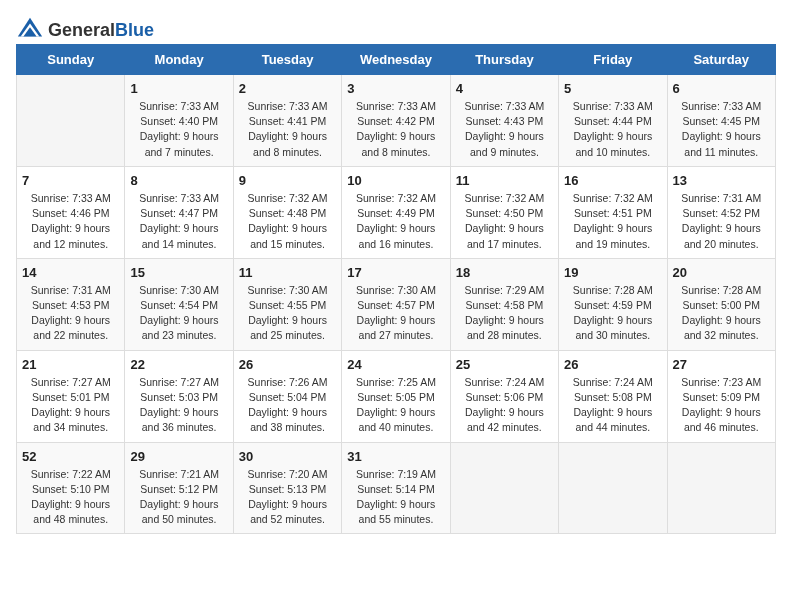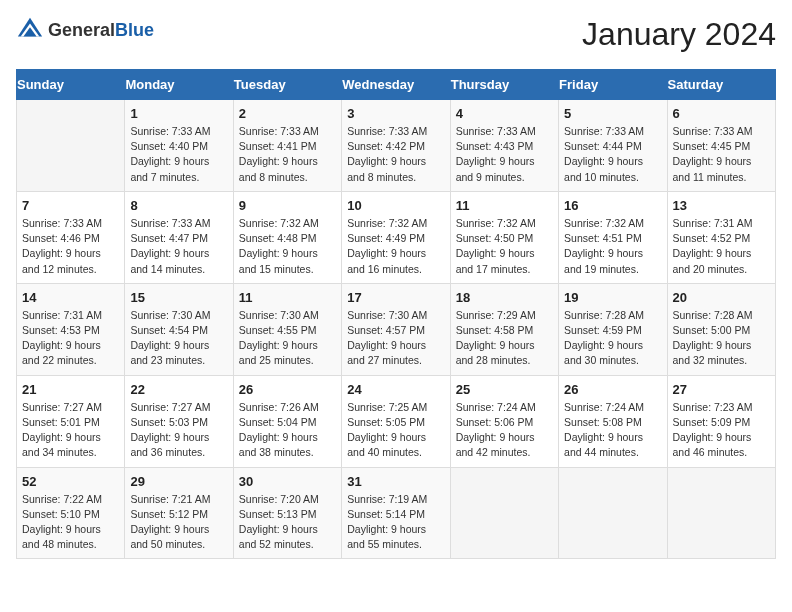--- a/index.html
+++ b/index.html
@@ -5,23 +5,24 @@
     * { box-sizing: border-box; margin: 0; padding: 0; }
     body {
       font-family: Arial, sans-serif;
       background: #fff;
       width: 792px;
       min-height: 612px;
       padding: 16px;
     }
     .header-area {
       display: flex;
-      justify-content: space-between;
+      justify-content: flex-start;
       align-items: flex-start;
-      margin-bottom: 16px;
+      margin-bottom: 0;
+      gap: 12px;
     }
     .logo {
       display: flex;
       align-items: center;
       gap: 4px;
     }
     .logo-icon {
       width: 28px;
       height: 28px;
     }
@@ -39,21 +40,21 @@
     }
     table {
       width: 100%;
       border-collapse: collapse;
       font-size: 11px;
     }
     thead tr th {
       background-color: #2b6cb0;
       color: #fff;
       padding: 7px 0;
-      text-align: left;
+      text-align: center;
       font-size: 13px;
       font-weight: bold;
       border: 1px solid #2b6cb0;
     }
     tbody tr td {
       vertical-align: top;
       padding: 6px 5px;
       border: 1px solid #ddd;
       min-height: 70px;
       width: 14.28%;
@@ -68,20 +69,21 @@
       font-size: 13px;
       font-weight: bold;
       color: #222;
       display: block;
       margin-bottom: 3px;
     }
     .day-info {
       font-size: 10.5px;
       color: #333;
       line-height: 1.45;
+      text-align: center;
     }
     .empty-cell {
       background: #f5f5f5 !important;
     }
   </style>
 </head>
 <body>
 
 <div class="header-area">
   <div class="logo">
@@ -90,21 +92,20 @@
       <polygon points="15,8 25,22 5,22" fill="#fff"></polygon>
       <polygon points="15,12 22,22 8,22" fill="#1a5fa8"></polygon>
     </svg>
     <div>
       <div>
         <span style="font-size:18px;font-weight:bold;color:#333;">General</span><span style="font-size:18px;font-weight:bold;color:#1a5fa8;">Blue</span>
       </div>
     </div>
   </div>
   <div class="title-area">
-    <div class="main-title">January 2024</div>
   </div>
 </div>
 
 <table>
   <thead>
     <tr>
     <th>Sunday</th>
         <th>Monday</th>
         <th>Tuesday</th>
         <th>Wednesday</th>

